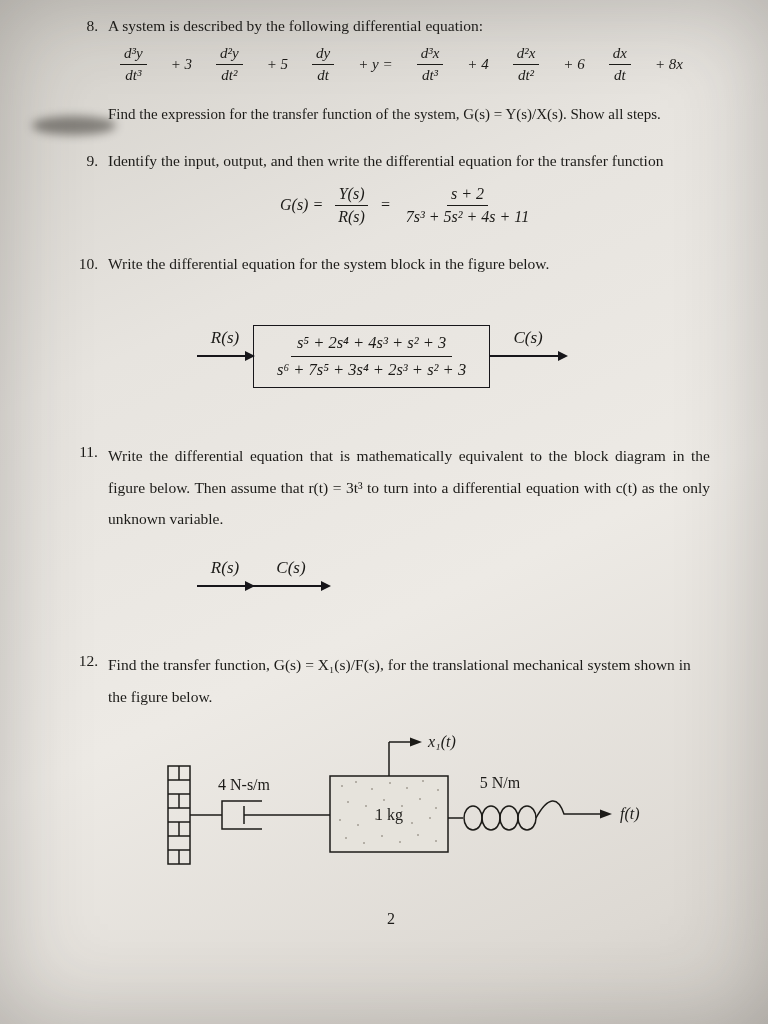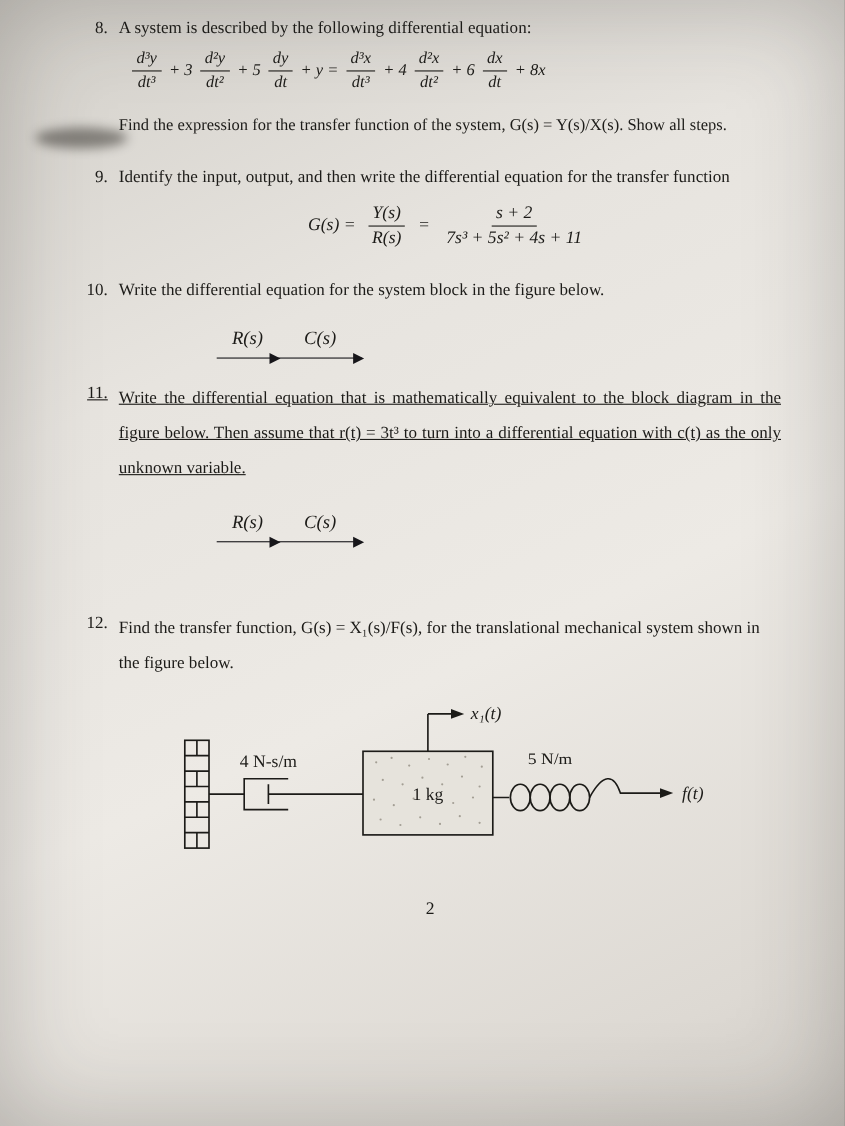--- a/index.html
+++ b/index.html
@@ -20,27 +20,27 @@
   .prob-text { flex:1; }
   .spaced { line-height:2.05; }
   .justify { text-align:justify; }
 
   
   .frac { display:inline-flex; flex-direction:column; align-items:center; vertical-align:middle; margin:0 2px; }
   .frac .num { padding:0 4px 2px; border-bottom:1.2px solid #1c1b18; white-space:nowrap; }
   .frac .den { padding:2px 4px 0; white-space:nowrap; }
 
   .eq-row { display:flex; align-items:center; font-style:italic; white-space:nowrap; }
-  .eq8 { margin:8px 0 0 46px; gap:5px; font-size:15px; }
+  .eq8 { margin:8px 0 0 46px; gap:22px; font-size:15px; }
   .eq9 { margin:12px 0 0 208px; gap:9px; font-size:16px; }
   .followup { margin:22px 0 0 36px; font-size:15px; }
 
   .sec-p9  { margin-top:26px; }
   .sec-p10 { margin-top:26px; }
-  .sec-p11 { margin-top:20px;text-decoration:underline; }
+  .sec-p11 { margin-top:52px; }
   .sec-p12 { margin-top:62px; }
 
   
   .bd { display:flex; align-items:center; margin-left:125px; margin-top:50px; }
   .bd-side { position:relative; }
   .bd-label { position:absolute; top:-27px; left:50%; transform:translateX(-50%);
               font-style:italic; font-size:17px; white-space:nowrap; }
   .bd-line { height:1.7px; background:#17161a; position:relative; }
   .bd-line.in  { width:56px; }
   .bd-line.out { width:76px; }
@@ -127,20 +127,26 @@
 
     <section class="sec-p10">
       <div class="prob">
         <span class="prob-num">10.</span>
         <span class="prob-text">Write the differential equation for the system block in the figure below.</span>
       </div>
       <div class="bd">
         <div class="bd-side">
           <span class="bd-label">R(s)</span>
           <div class="bd-line in arrow"></div>
+        </div>
+        <div class="bd-box">
+          <span class="frac">
+            <span class="num">s⁵ + 2s⁴ + 4s³ + s² + 3</span>
+            <span class="den">s⁶ + 7s⁵ + 3s⁴ + 2s³ + s² + 3</span>
+          </span>
         </div>
         <div class="bd-side">
           <span class="bd-label">C(s)</span>
           <div class="bd-line out arrow"></div>
         </div>
       </div>
     </section>
 
     <section class="sec-p11">
       <div class="prob">

